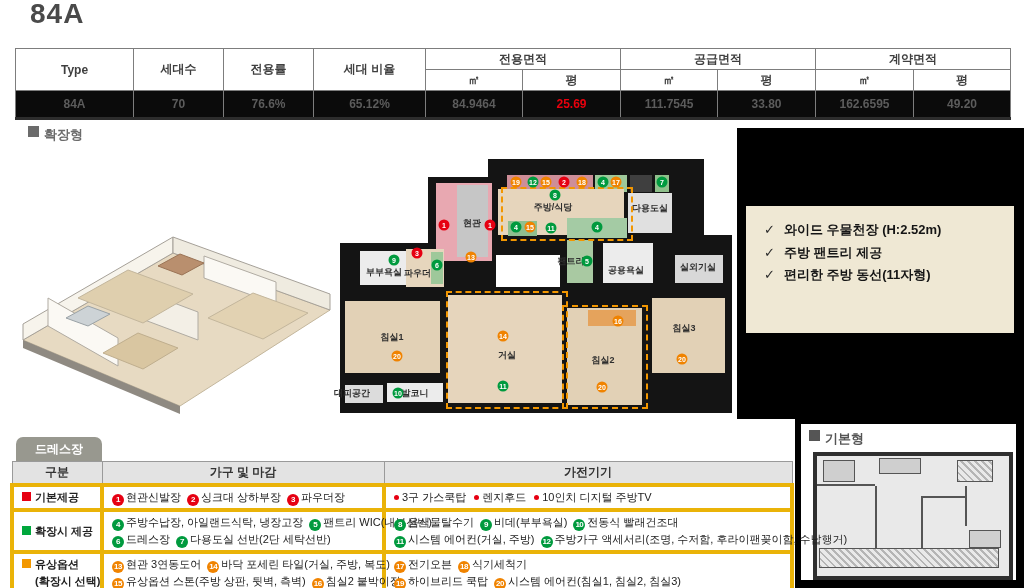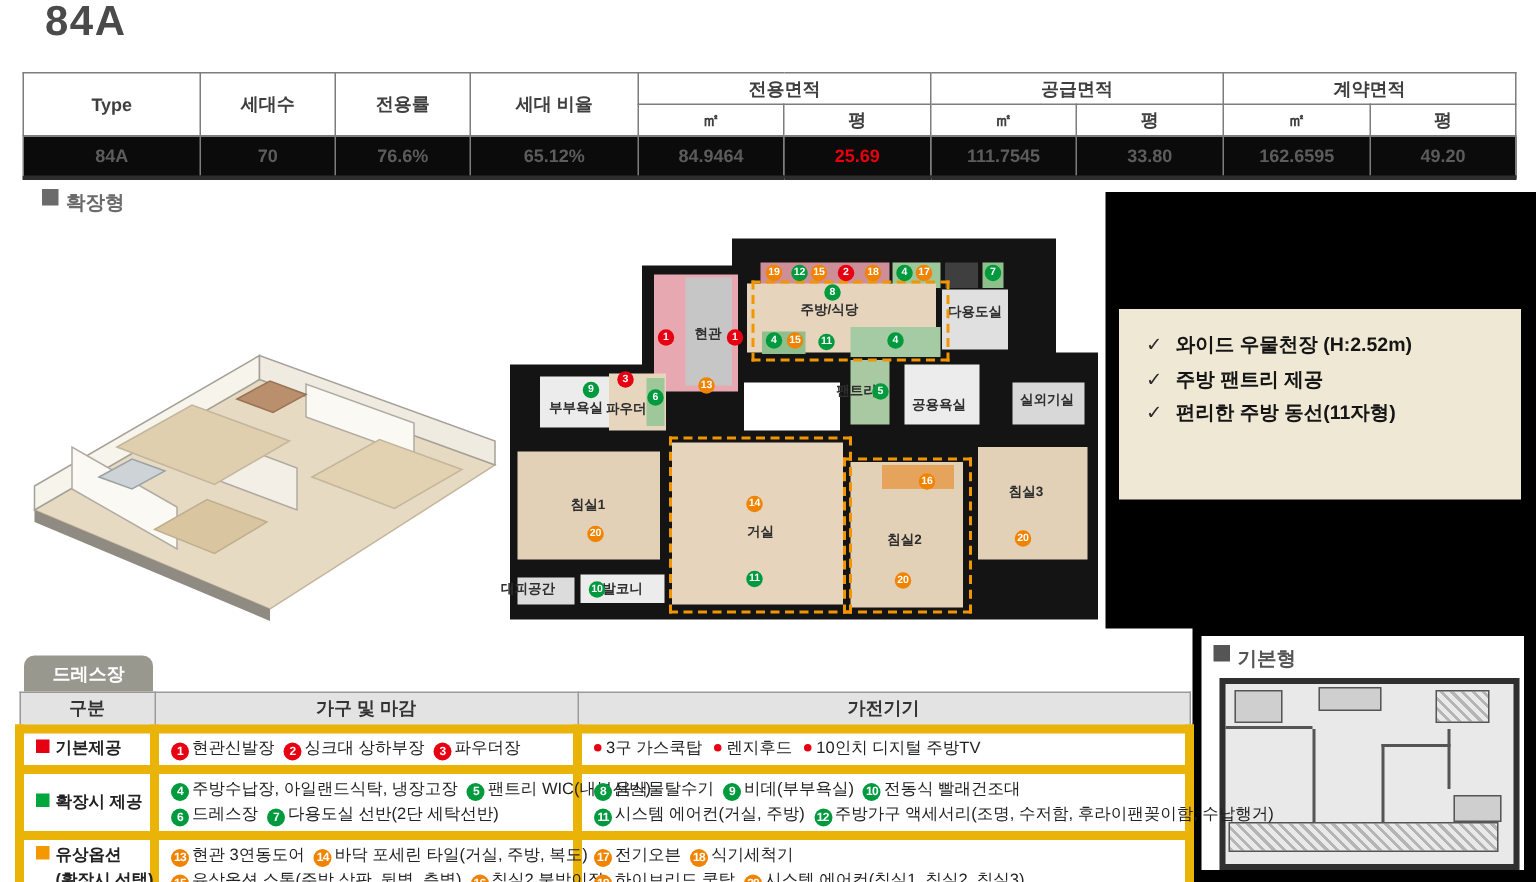--- a/index.html
+++ b/index.html
@@ -37,21 +37,21 @@
   #miniplan{position:absolute;left:12px;top:28px;width:192px;height:120px;border:4px solid #2f2f2f;background:#e9e9e9;}
   #miniplan .vline{position:absolute;width:2px;background:#555;}
   #miniplan .hline{position:absolute;height:2px;background:#555;}
   #miniplan .hatch{position:absolute;background:repeating-linear-gradient(45deg,#b5b5b5 0 2px,#e9e9e9 2px 5px);border:1px solid #555;}
   #miniplan .fix{position:absolute;background:#cfcfcf;border:1px solid #555;}
   
   #itemstab{position:absolute;left:16px;top:437px;width:86px;height:24px;background:#98988f;color:#fff;
             font-size:12px;font-weight:bold;text-align:center;line-height:24px;border-radius:7px 7px 0 0;}
   table.items{position:absolute;left:10px;top:461px;width:780px;border-collapse:collapse;table-layout:fixed;font-size:11px;color:#222;}
   table.items th{background:#e3e3e3;border:1px solid #9a9a9a;font-size:12px;font-weight:bold;color:#333;height:19px;}
-  table.items td{border:6px solid #eab308;padding:2px 6px 2px 8px;vertical-align:middle;}
+  table.items td{border:4px solid #eab308;padding:2px 6px 2px 8px;vertical-align:middle;}
   table.items td.cat{font-weight:bold;font-size:11px;padding-left:8px;}
   .catsq{display:inline-block;width:9px;height:9px;margin-right:4px;}
   .iline{line-height:17px;white-space:nowrap;}
   .nbdg{display:inline-block;width:12px;height:12px;border-radius:50%;color:#fff;font-size:8px;font-weight:bold;
         line-height:12px;text-align:center;margin:0 2px 0 6px;vertical-align:-1px;letter-spacing:-0.5px;}
   .dot{display:inline-block;width:5px;height:5px;border-radius:50%;margin:0 3px 1px 8px;vertical-align:middle;}
   .iline .first{margin-left:0;}
 </style>
 </head>
 <body>

